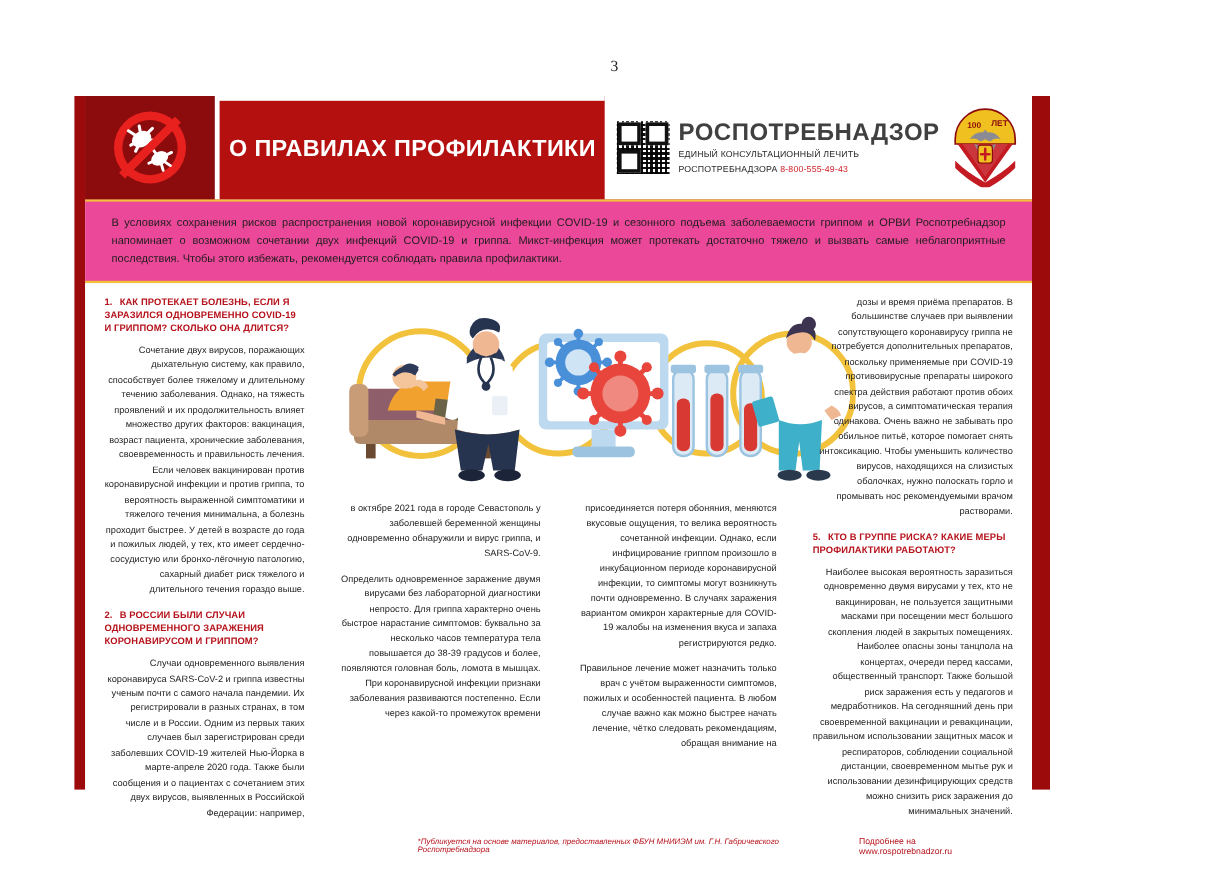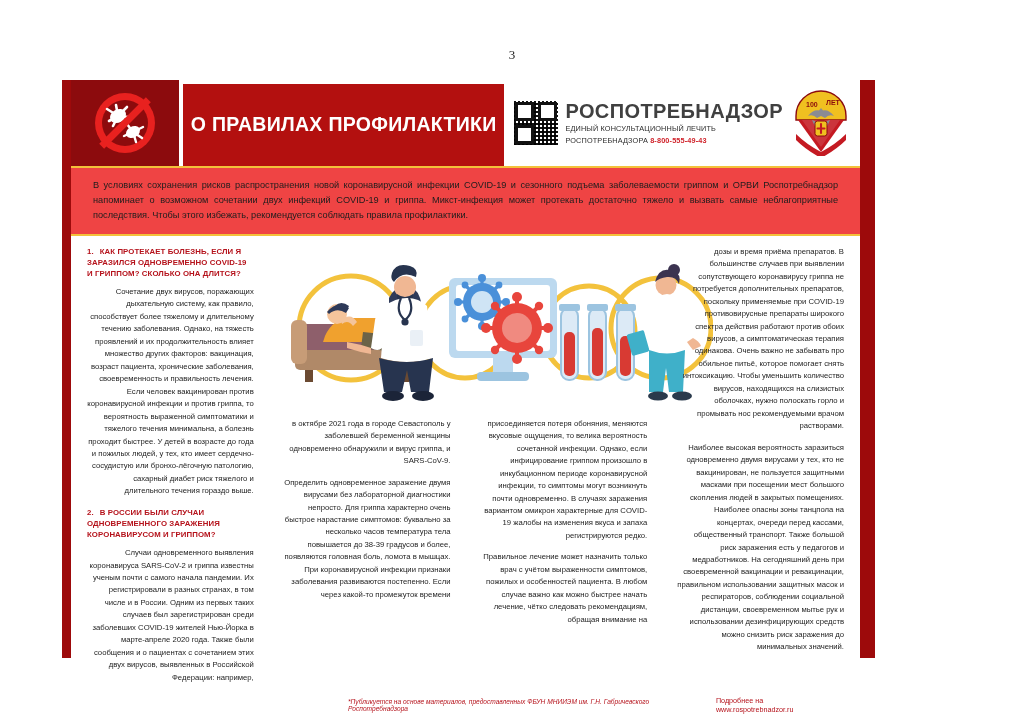--- a/index.html
+++ b/index.html
@@ -97,29 +97,29 @@
   }
   .rpn-text{display:flex;flex-direction:column;justify-content:center;}
   .rpn-name{
     font-size:20px;font-weight:bold;color:#404040;letter-spacing:.4px;
     line-height:1.1;white-space:nowrap;
   }
   .rpn-sub{
     font-size:7.3px;color:#2a2a2a;line-height:1.35;letter-spacing:.15px;
     white-space:nowrap;margin-top:2px;
   }
-  .rpn-phone{color:#d0232b;font-weight:bold;margin-top:17px;}
+  .rpn-phone{color:#d0232b;font-weight:normal;margin-top:17px;}
   .gerb{
     margin-left:auto;margin-right:8px;
     width:62px;height:66px;flex:0 0 62px;position:relative;
   }
 
   
   .intro{
-    background:#ef4444;
+    background:#ec4899;
     border-top:2px solid #f3c13a;
     border-bottom:2px solid #f3c13a;
     padding:10px 22px 11px 22px;
     flex:0 0 auto;
   }
   .intro p{
     margin:0;
     font-size:9.2px;line-height:1.62;color:#1d1d1d;
     text-align:justify;
   }
@@ -423,20 +423,23 @@
       </div>
 
       <div class="col">
         <div class="spacer-illustration"></div>
         <p class="t">присоединяется потеря обоняния, меняются вкусовые ощущения, то велика вероятность сочетанной инфекции. Однако, если инфицирование гриппом произошло в инкубационном периоде коронавирусной инфекции, то симптомы могут возникнуть почти одновременно. В случаях заражения вариантом омикрон характерные для COVID-19 жалобы на изменения вкуса и запаха регистрируются редко.</p>
         <p class="t">Правильное лечение может назначить только врач с учётом выраженности симптомов, пожилых и особенностей пациента. В любом случае важно как можно быстрее начать лечение, чётко следовать рекомендациям, обращая внимание на</p>
       </div>
 
       <div class="col">
         <p class="t">дозы и время приёма препаратов. В большинстве случаев при выявлении сопутствующего коронавирусу гриппа не потребуется дополнительных препаратов, поскольку применяемые при COVID-19 противовирусные препараты широкого спектра действия работают против обоих вирусов, а симптоматическая терапия одинакова. Очень важно не забывать про обильное питьё, которое помогает снять интоксикацию. Чтобы уменьшить количество вирусов, находящихся на слизистых оболочках, нужно полоскать горло и промывать нос рекомендуемыми врачом растворами.</p>
+        <h3 class="q">
+          <span class="num">5.</span><span>КТО В ГРУППЕ РИСКА? КАКИЕ МЕРЫ ПРОФИЛАКТИКИ РАБОТАЮТ?</span>
+        </h3>
         <p class="t">Наиболее высокая вероятность заразиться одновременно двумя вирусами у тех, кто не вакцинирован, не пользуется защитными масками при посещении мест большого скопления людей в закрытых помещениях. Наиболее опасны зоны танцпола на концертах, очереди перед кассами, общественный транспорт. Также большой риск заражения есть у педагогов и медработников. На сегодняшний день при своевременной вакцинации и ревакцинации, правильном использовании защитных масок и респираторов, соблюдении социальной дистанции, своевременном мытье рук и использовании дезинфицирующих средств можно снизить риск заражения до минимальных значений.</p>
       </div>
 
     </div>
 
     <div class="foot">
       <div class="foot-src">*Публикуется на основе материалов, предоставленных ФБУН МНИИЭМ им. Г.Н. Габричевского Роспотребнадзора</div>
       <div class="foot-link">Подробнее на www.rospotrebnadzor.ru</div>
     </div>
 

